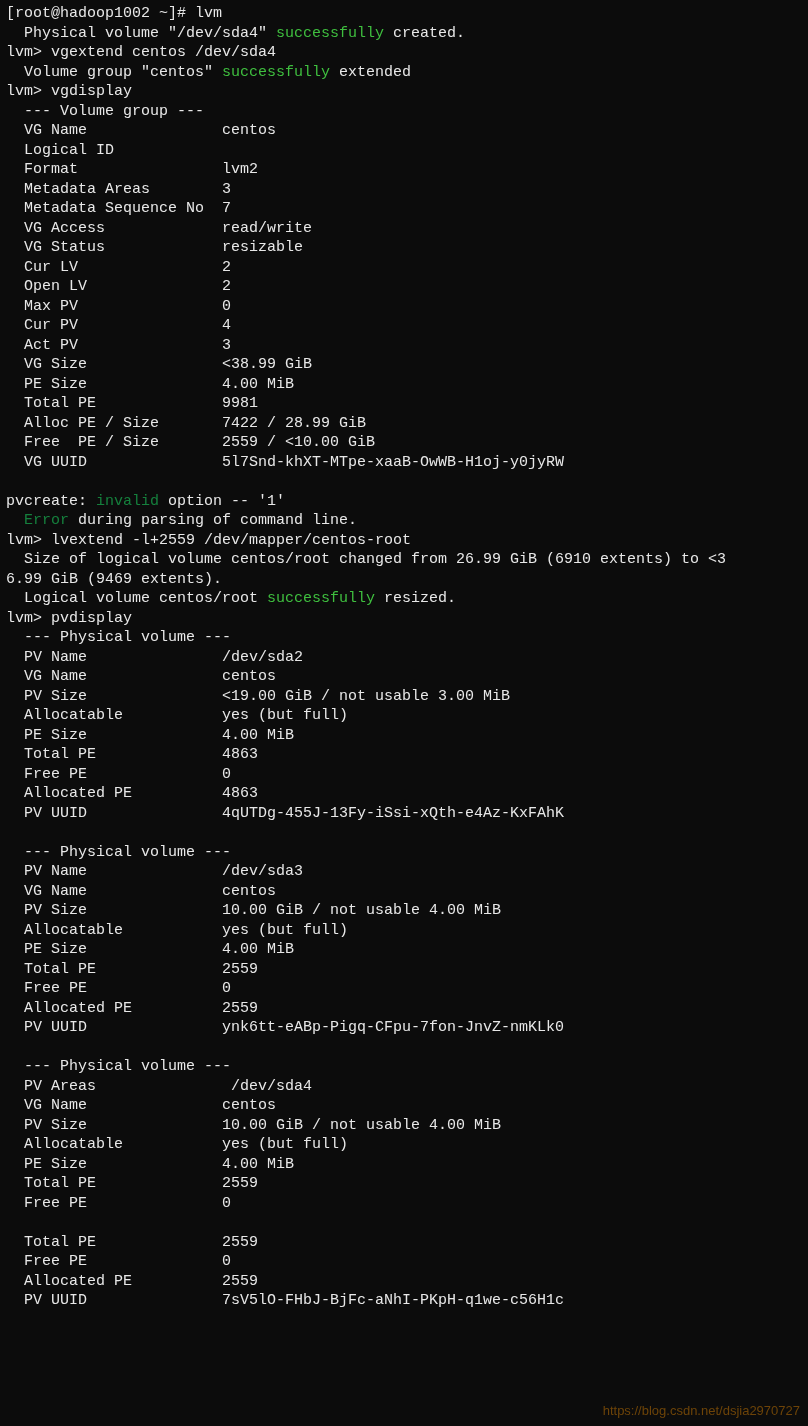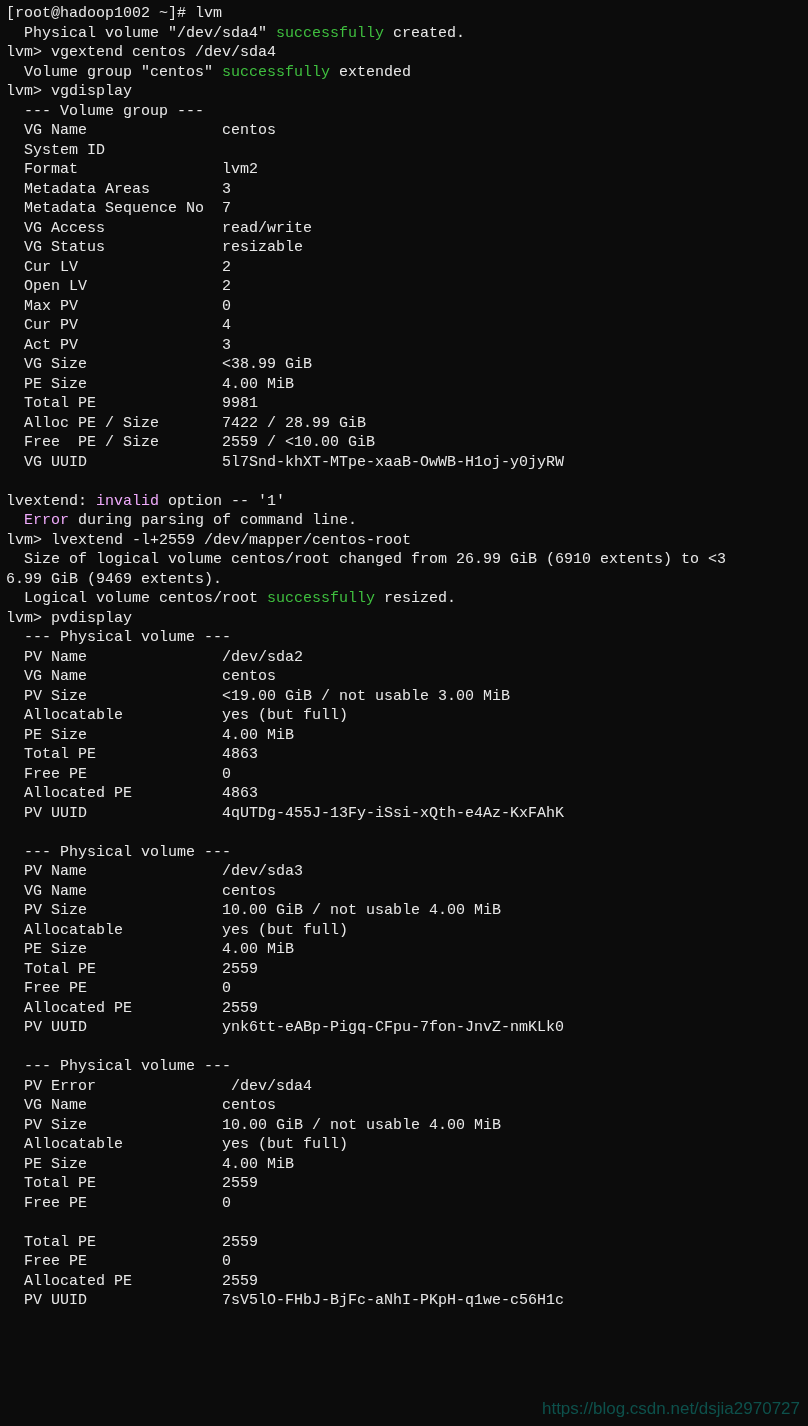--- a/index.html
+++ b/index.html
@@ -8,62 +8,62 @@
     background: #0c0c0c;
     color: #e8e8e8;
     font-family: "Consolas", "Menlo", "Courier New", monospace;
     font-size: 15px;
     line-height: 1.3;
     width: 808px;
     box-sizing: border-box;
   }
   .line { white-space: pre; }
   .green { color: #3fbf3f; }
-  .red   { color: #f0abfc; }
+  .red   { color: #15803d; }
   .watermark {
     position: fixed;
     bottom: 6px;
     right: 8px;
-    color: #0f766e;
-    font-size: 17px;
+    color: #a16207;
+    font-size: 13px;
     font-family: Arial, sans-serif;
     opacity: 0.65;
   }
 </style>
 </head>
 <body>
 
 <div>
 
 <div class="line"><span>[root@hadoop1002 ~]# </span><span>lvm</span></div>
 <div class="line"><span>  Physical volume "/dev/sda4" </span><span class="green">successfully</span><span> created.</span></div>
 <div class="line"><span>lvm&gt; </span><span>vgextend centos /dev/sda4</span></div>
 <div class="line"><span>  Volume group "centos" </span><span class="green">successfully</span><span> extended</span></div>
 <div class="line"><span>lvm&gt; </span><span>vgdisplay</span></div>
 <div class="line">  --- Volume group ---</div>
 <div class="line">  VG Name               centos</div>
-<div class="line">  System ID</div>
+<div class="line">  Logical ID</div>
 <div class="line">  Format                lvm2</div>
 <div class="line">  Metadata Areas        3</div>
 <div class="line">  Metadata Sequence No  7</div>
 <div class="line">  VG Access             read/write</div>
 <div class="line">  VG Status             resizable</div>
 <div class="line">  Cur LV                2</div>
 <div class="line">  Open LV               2</div>
 <div class="line">  Max PV                0</div>
 <div class="line">  Cur PV                4</div>
 <div class="line">  Act PV                3</div>
 <div class="line">  VG Size               &lt;38.99 GiB</div>
 <div class="line">  PE Size               4.00 MiB</div>
 <div class="line">  Total PE              9981</div>
 <div class="line">  Alloc PE / Size       7422 / 28.99 GiB</div>
 <div class="line">  Free  PE / Size       2559 / &lt;10.00 GiB</div>
 <div class="line">  VG UUID               5l7Snd-khXT-MTpe-xaaB-OwWB-H1oj-y0jyRW</div>
 <div class="line">&nbsp;</div>
-<div class="line"><span>lvextend: </span><span class="red">invalid</span><span> option -- '1'</span></div>
+<div class="line"><span>pvcreate: </span><span class="red">invalid</span><span> option -- '1'</span></div>
 <div class="line">  <span class="red">Error</span><span> during parsing of command line.</span></div>
 <div class="line"><span>lvm&gt; </span><span>lvextend -l+2559 /dev/mapper/centos-root</span></div>
 <div class="line">  Size of logical volume centos/root changed from 26.99 GiB (6910 extents) to &lt;3</div>
 <div class="line">6.99 GiB (9469 extents).</div>
 <div class="line"><span>  Logical volume centos/root </span><span class="green">successfully</span><span> resized.</span></div>
 <div class="line"><span>lvm&gt; </span><span>pvdisplay</span></div>
 
 <div class="line">  --- Physical volume ---</div>
 <div class="line">  PV Name               /dev/sda2</div>
 <div class="line">  VG Name               centos</div>
@@ -82,21 +82,21 @@
 <div class="line">  PV Size               10.00 GiB / not usable 4.00 MiB</div>
 <div class="line">  Allocatable           yes (but full)</div>
 <div class="line">  PE Size               4.00 MiB</div>
 <div class="line">  Total PE              2559</div>
 <div class="line">  Free PE               0</div>
 <div class="line">  Allocated PE          2559</div>
 <div class="line">  PV UUID               ynk6tt-eABp-Pigq-CFpu-7fon-JnvZ-nmKLk0</div>
 <div class="line">&nbsp;</div>
 
 <div class="line">  --- Physical volume ---</div>
-<div class="line">  PV Error               /dev/sda4</div>
+<div class="line">  PV Areas               /dev/sda4</div>
 <div class="line">  VG Name               centos</div>
 <div class="line">  PV Size               10.00 GiB / not usable 4.00 MiB</div>
 <div class="line">  Allocatable           yes (but full)</div>
 <div class="line">  PE Size               4.00 MiB</div>
 <div class="line">  Total PE              2559</div>
 <div class="line">  Free PE               0</div>
 <div class="line">&nbsp;</div>
 
 <div class="line">  Total PE              2559</div>
 <div class="line">  Free PE               0</div>

